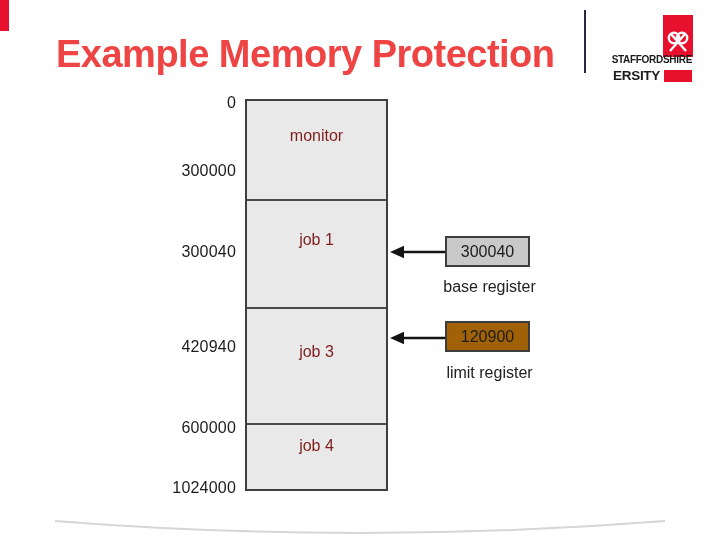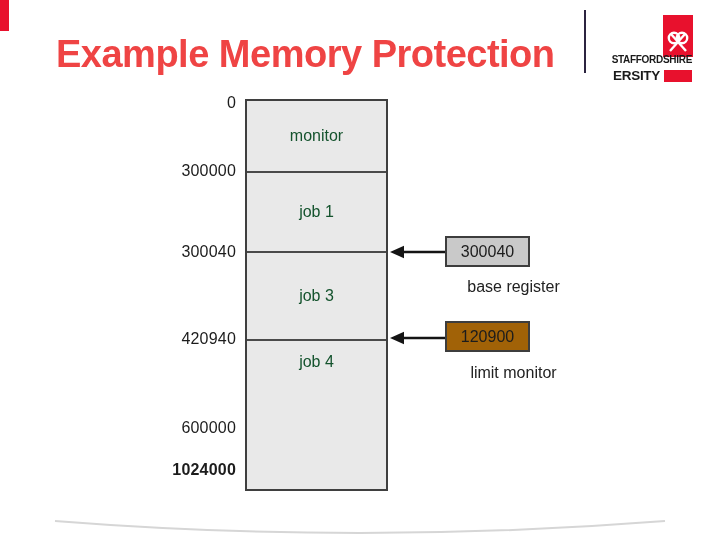--- a/index.html
+++ b/index.html
@@ -45,51 +45,51 @@
   }
   
   .memory-column{
     position:absolute;left:245px;top:99px;width:143px;height:392px;
     border:2px solid #3F3F3F;background:#E9E9E9;
     box-sizing:border-box;
   }
   .mem-seg{
     box-sizing:border-box;width:100%;
     display:flex;align-items:center;justify-content:center;
-    font-size:16px;color:#14532d;
+    font-size:16px;color:#7f1d1d;
   }
-  .mem-seg + .mem-seg{border-top:2px solid #4A4A4A;}
+  .mem-seg + .mem-seg{border-top:2px solid #4A4A4A;margin-top:28px;}
   .seg-0{height:70px;}
   .seg-1{height:80px;}
   .seg-2{height:88px;}
   .seg-3{height:88px;justify-content:center;}
   .seg-4{height:44px;}
   .addr{
     position:absolute;left:146px;width:90px;
     text-align:right;font-size:16px;line-height:20px;color:#1C1C1C;
     letter-spacing:0.2px;
   }
   .addr-0{top:93px;}
   .addr-1{top:161px;}
   .addr-2{top:242px;}
-  .addr-3{top:329px;}
+  .addr-3{top:337px;}
   .addr-4{top:418px;}
-  .addr-5{top:460px;font-weight:bold;}
+  .addr-5{top:478px;}
   
   .reg-box{
     position:absolute;left:445px;width:85px;height:31px;
     border:2px solid #3D3D3D;box-sizing:border-box;
     display:flex;align-items:center;justify-content:center;
     font-size:16px;color:#1C1C1C;
   }
   .reg-base{top:236px;background:#C9C9C9;}
   .reg-limit{top:321px;background:#a16207;}
   .reg-label{
     position:absolute;left:437px;width:105px;text-align:center;
-    font-size:16px;color:#222222;white-space:nowrap;margin-left:24px;
+    font-size:16px;color:#222222;white-space:nowrap;
   }
   .reg-label-base{top:278px;}
   .reg-label-limit{top:364px;}
   
   .overlay{position:absolute;left:0;top:0;pointer-events:none;}
 </style>
 </head>
 <body>
 
 <div class="corner-bar"></div>
@@ -131,21 +131,21 @@
 <div class="addr addr-5">1024000</div>
 
 <div class="reg-box reg-base">
   <span>300040</span>
 </div>
 <div class="reg-label reg-label-base">base register</div>
 
 <div class="reg-box reg-limit">
   <span>120900</span>
 </div>
-<div class="reg-label reg-label-limit">limit monitor</div>
+<div class="reg-label reg-label-limit">limit register</div>
 
 <svg class="overlay" width="720" height="540" viewBox="0 0 720 540">
   <g>
     <line x1="445" y1="252" x2="402" y2="252" stroke="#141414" stroke-width="2.6"></line>
     <polygon points="390,252 404,245.8 404,258.2" fill="#141414"></polygon>
   </g>
   <g>
     <line x1="445" y1="338" x2="402" y2="338" stroke="#141414" stroke-width="2.6"></line>
     <polygon points="390,338 404,331.8 404,344.2" fill="#141414"></polygon>
   </g>

